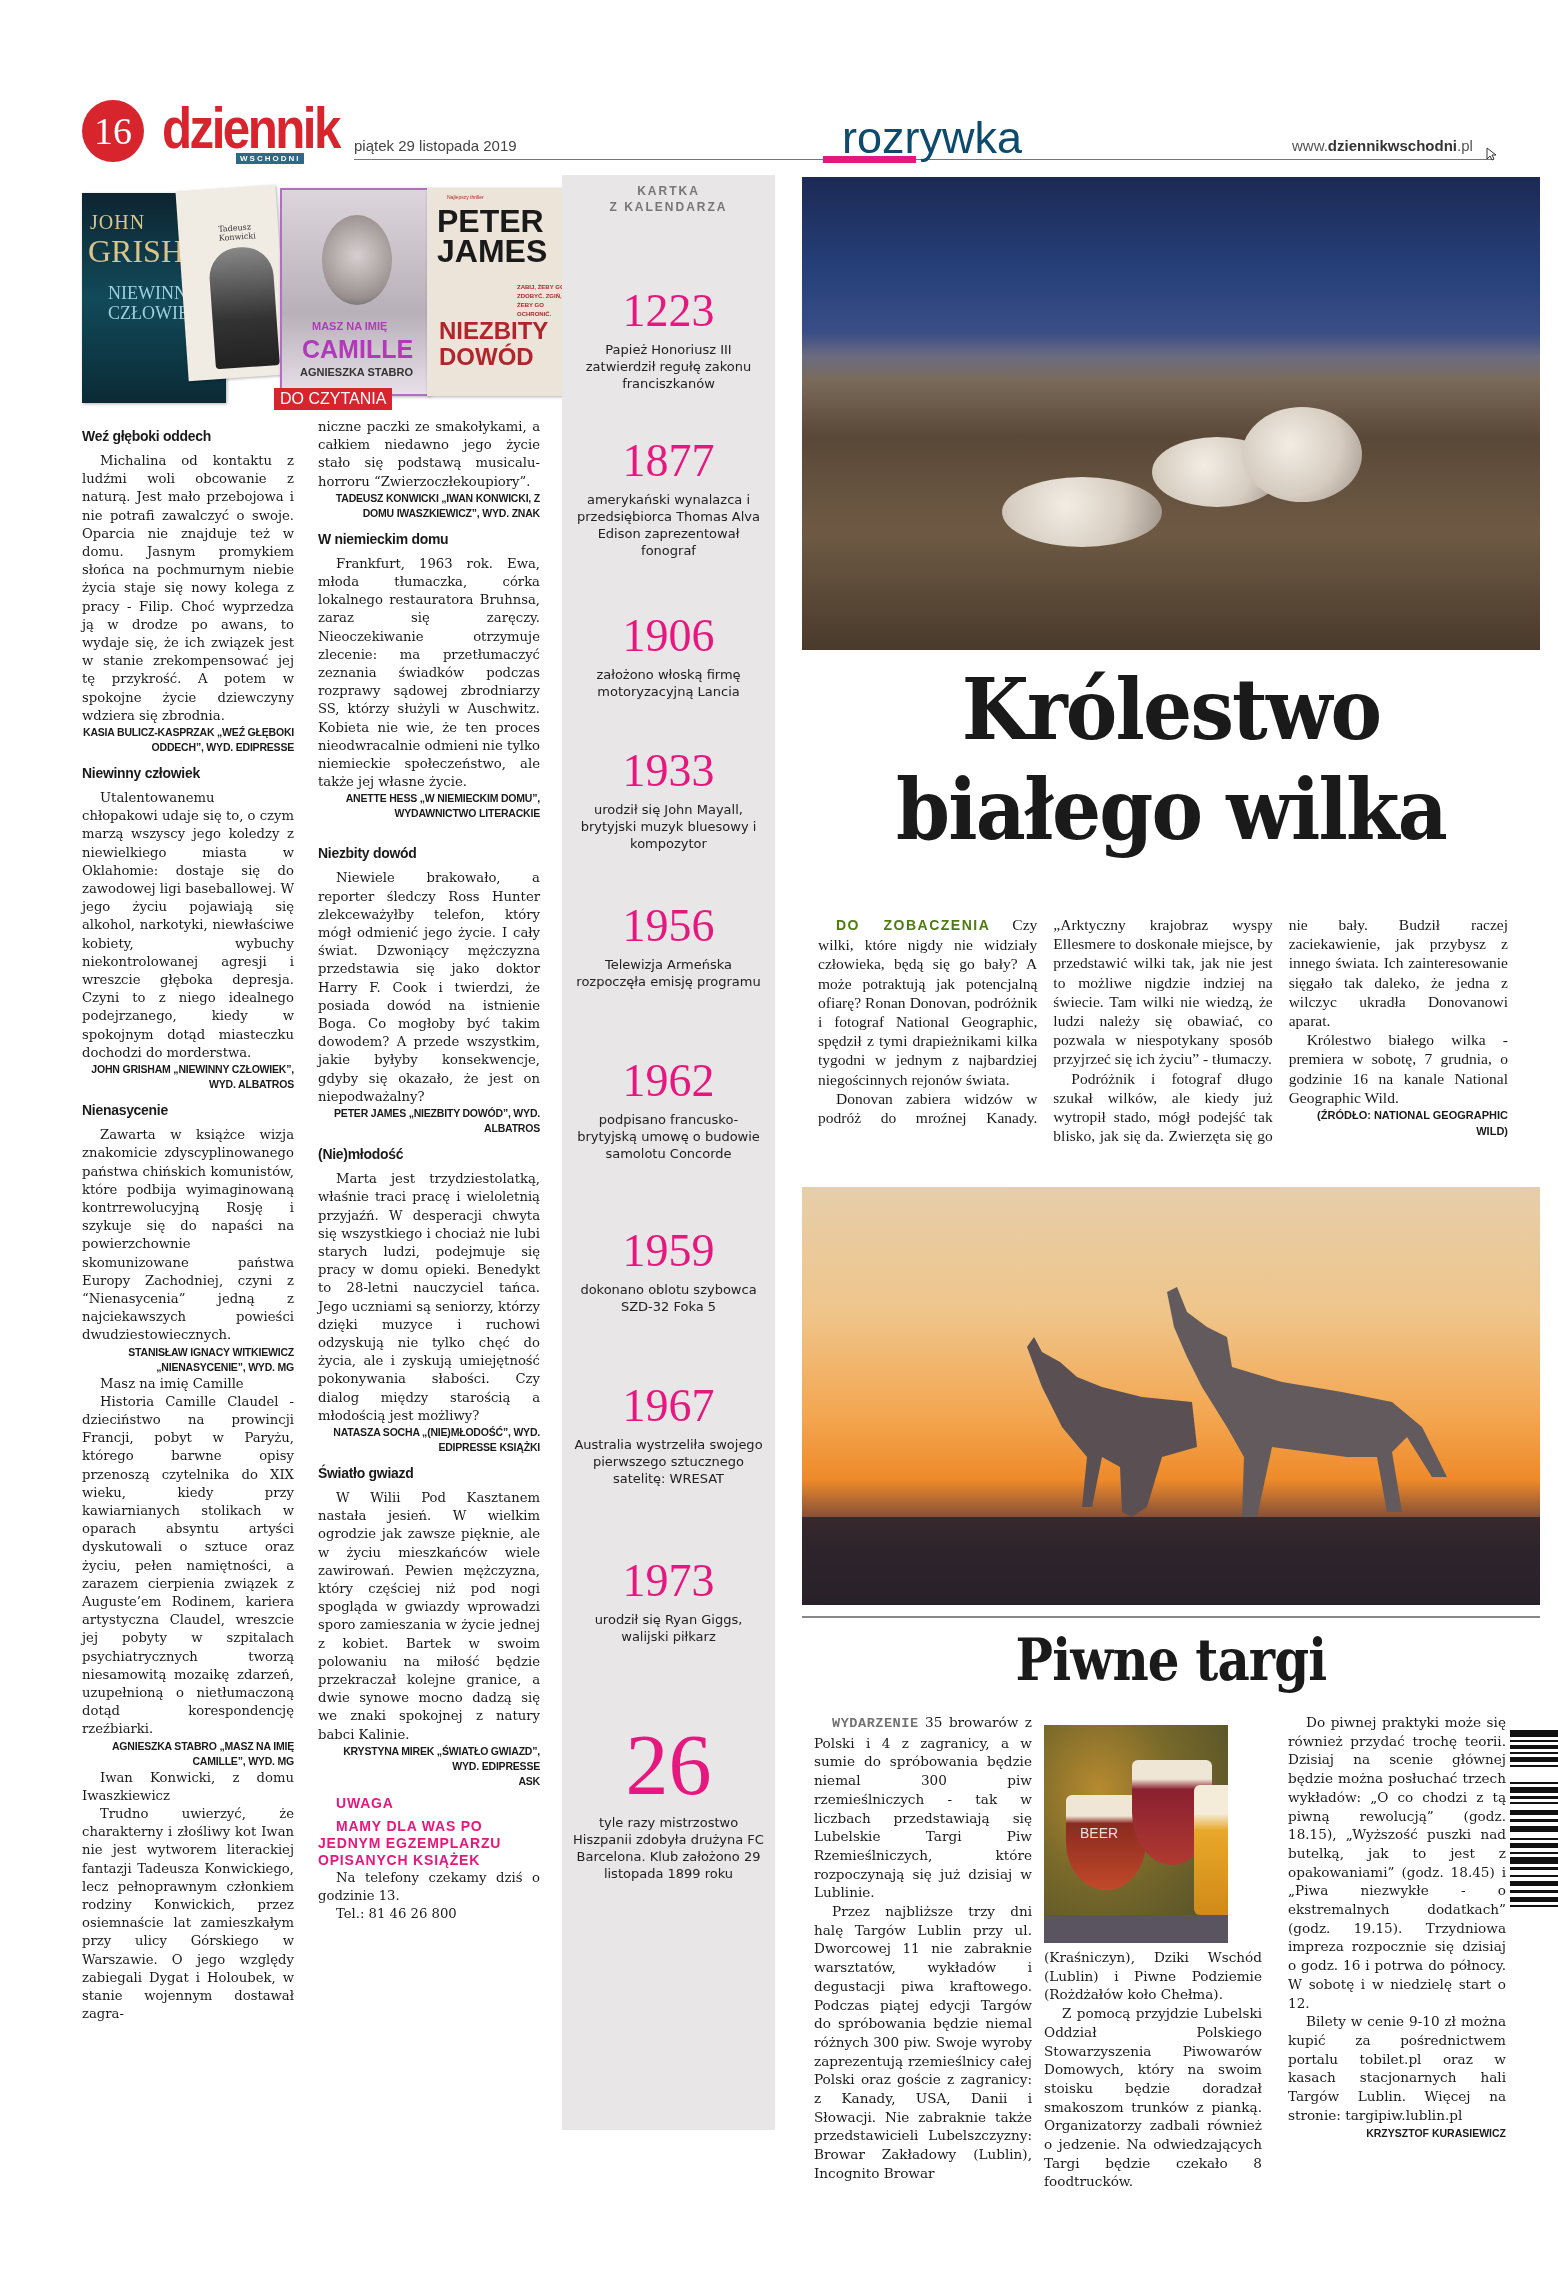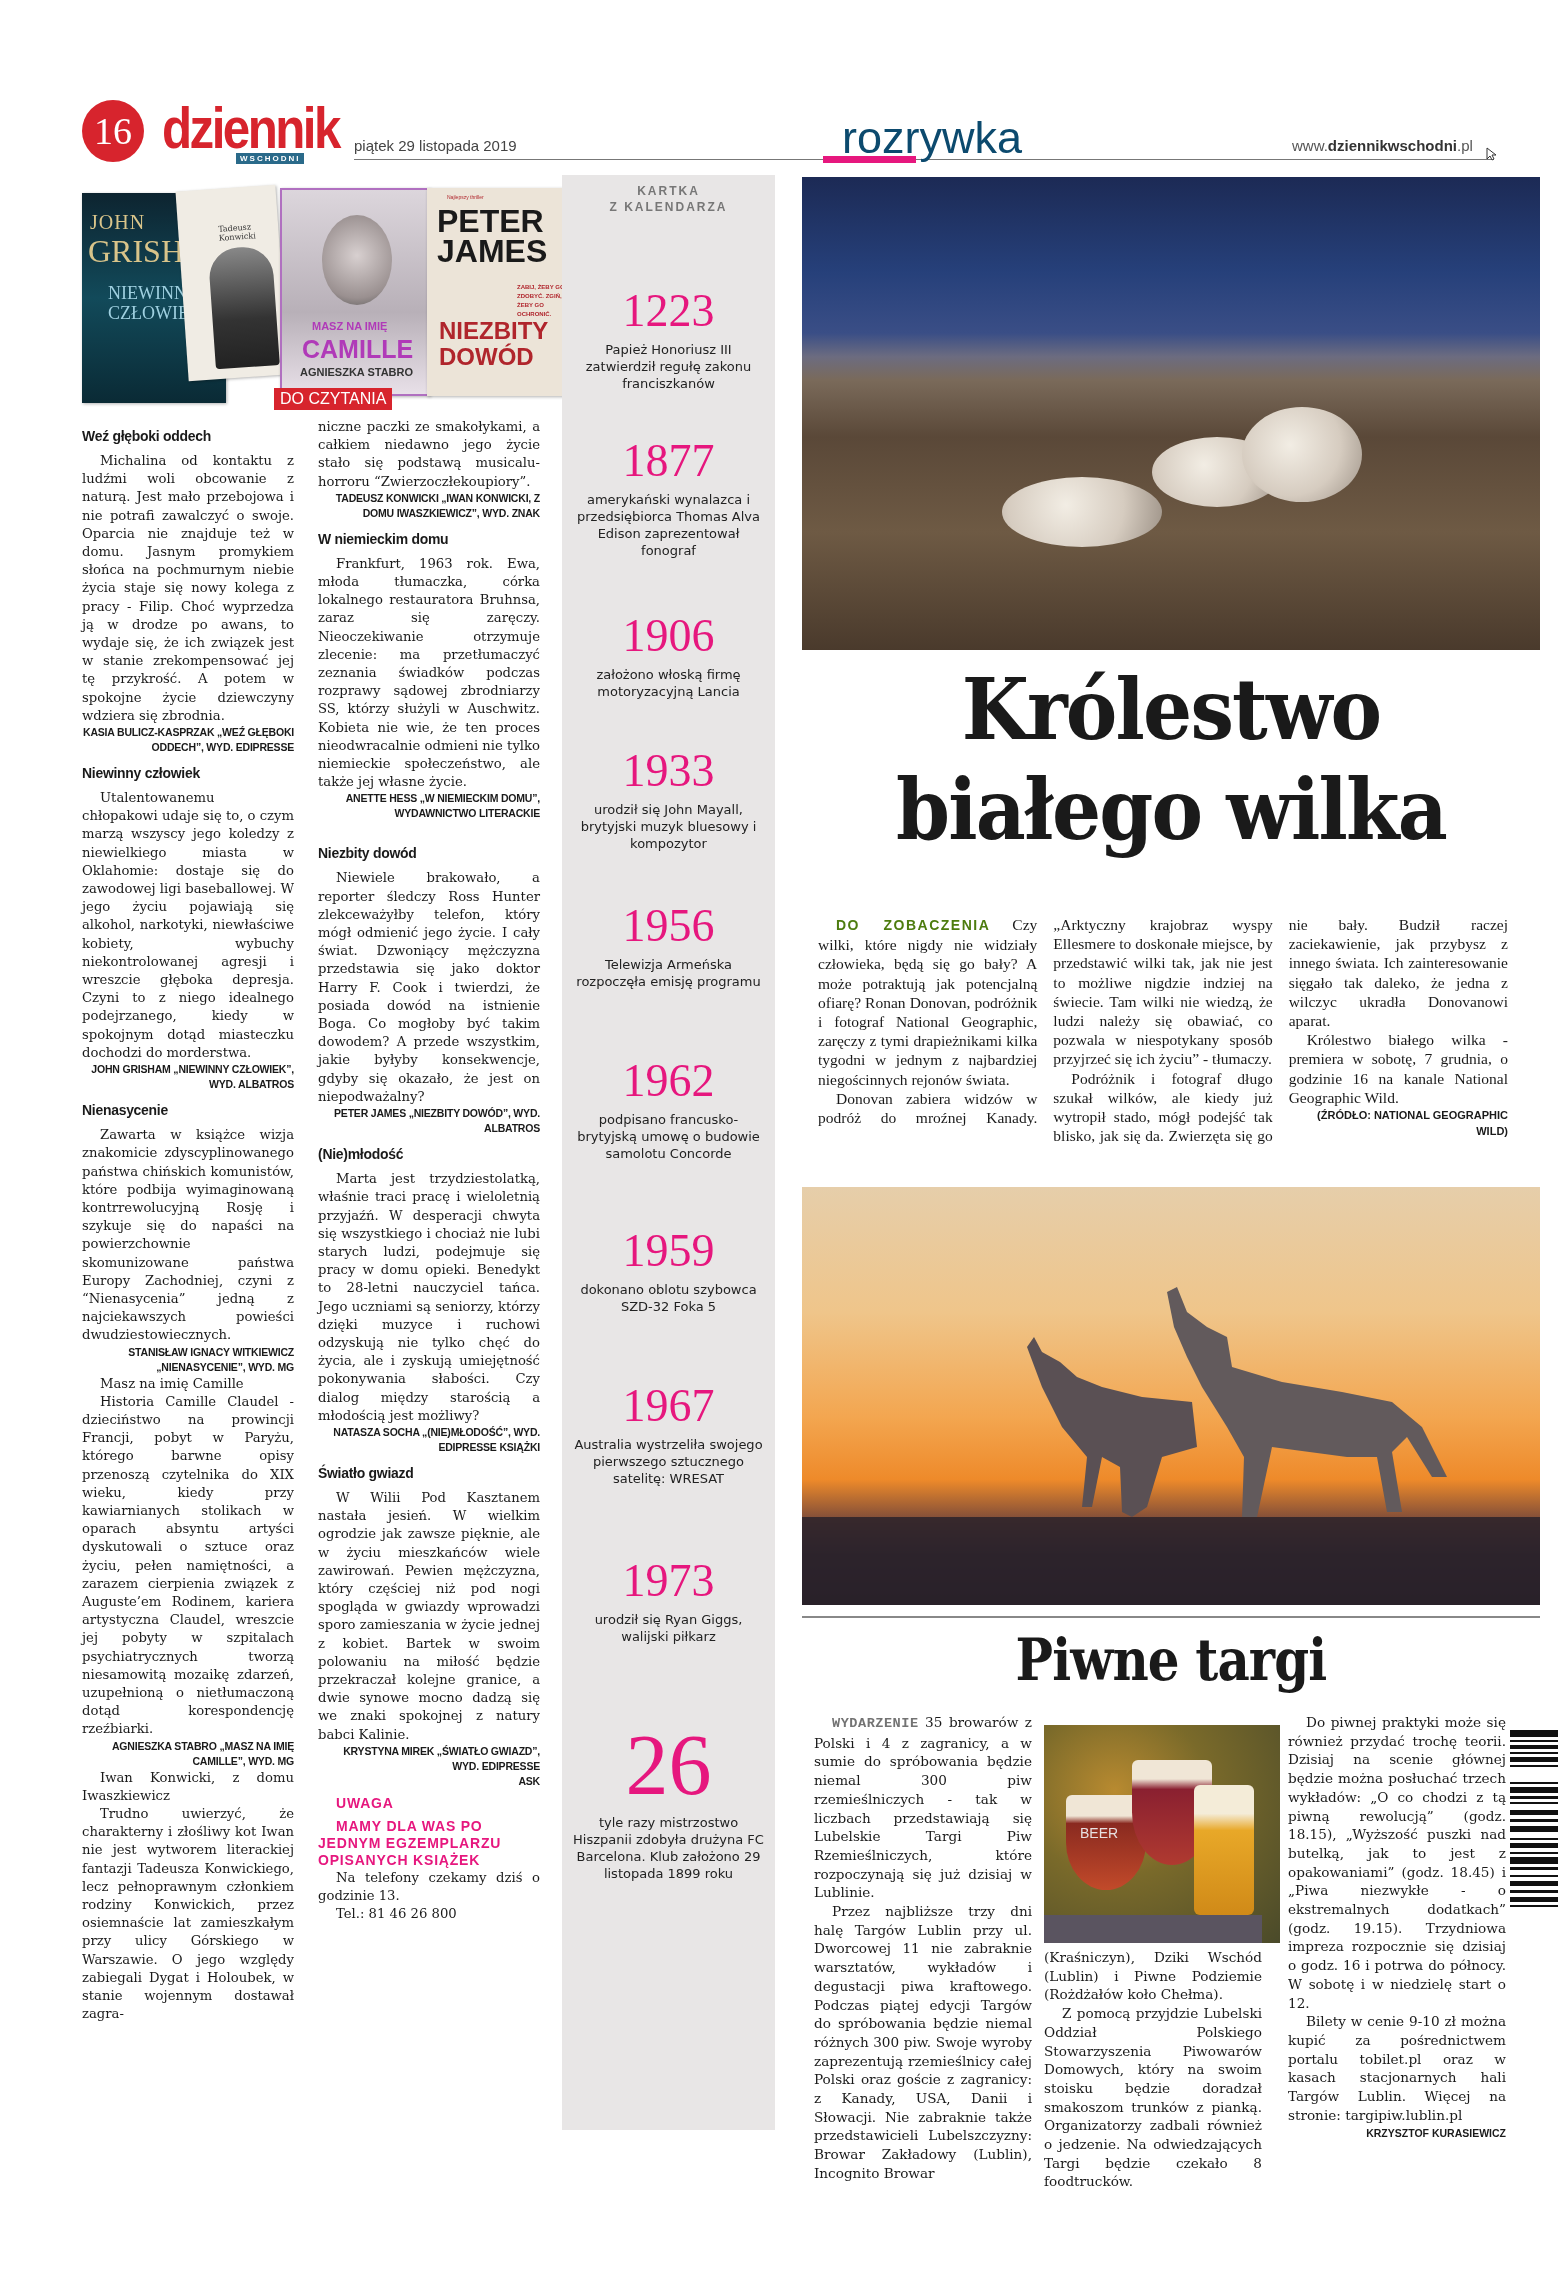--- a/index.html
+++ b/index.html
@@ -74,21 +74,21 @@
     background: linear-gradient(180deg, #e6ceaa 0%, #efc58a 30%, #f3a650 55%, #ee8a2a 70%, #7a4a3a 80%, #3a2c34 88%, #231c24 100%); }
   .rule { left: 802px; top: 1616px; width: 738px; height: 2px; background: #888; }
   .headline-2 { left: 802px; top: 1622px; width: 738px; text-align: center; font-family: "DejaVu Serif", serif; font-weight: bold; font-size: 58px; line-height: 76px; letter-spacing: -1px; transform: scaleX(0.86); }
   .beer-article { font-family: "DejaVu Serif", serif; font-size: 13.6px; line-height: 18.7px; text-align: justify; }
   .beer-article p { text-indent: 18px; }
   .beer-col1 { left: 814px; top: 1713px; width: 218px; }
   .beer-col2 { left: 1044px; top: 1948px; width: 218px; }
   .beer-col3 { left: 1288px; top: 1713px; width: 218px; }
   .lead-red { font-family: Liberation Mono, monospace; font-weight: bold; color: #737373; letter-spacing: 0.5px; }
   .beer-col3 .credit { font-family: "Liberation Sans", sans-serif; font-weight: bold; font-size: 10.5px; text-align: right; }
-  .photo-beer { left: 1044px; top: 1725px; width: 236px; height: 218px; overflow: hidden;
+  .photo-beer { left: 1044px; top: 1725px; width: 184px; height: 218px; overflow: hidden;
     background: radial-gradient(ellipse at 30% 30%, #b88a30 0%, #7a6a2a 40%, #4a4a2a 100%); padding-left: 45px; }
   .glass { position: absolute; border-radius: 6px 6px 50% 50%; }
   .barcode { left: 1510px; top: 1730px; width: 48px; height: 178px; }
 </style>
 </head>
 <body>
 
 <div class="abs page-num">16</div>
 <div class="abs logo">dziennik</div>
 <div class="abs logo-sub">WSCHODNI</div>
@@ -216,21 +216,21 @@
   <div class="wolf" style="left:440px; top:230px; width:120px; height:95px;"></div>
   <div class="wolf" style="left:200px; top:300px; width:160px; height:70px;"></div>
 </div>
 
 <div class="abs headline-1">
   <div>Królestwo</div>
   <div>białego wilka</div>
 </div>
 
 <div class="abs wolf-article">
-  <p><span class="lead-label">DO ZOBACZENIA</span> <span>Czy wilki, które nigdy nie widziały człowieka, będą się go bały? A może potraktują jak potencjalną ofiarę? Ronan Donovan, podróżnik i fotograf National Geographic, zaręczy z tymi drapieżnikami kilka tygodni w jednym z najbardziej niegościnnych rejonów świata.</span></p>
+  <p><span class="lead-label">DO ZOBACZENIA</span> <span>Czy wilki, które nigdy nie widziały człowieka, będą się go bały? A może potraktują jak potencjalną ofiarę? Ronan Donovan, podróżnik i fotograf National Geographic, spędził z tymi drapieżnikami kilka tygodni w jednym z najbardziej niegościnnych rejonów świata.</span></p>
   <p>Donovan zabiera widzów w podróż do mroźnej Kanady. „Arktyczny krajobraz wyspy Ellesmere to doskonałe miejsce, by przedstawić wilki tak, jak nie jest to możliwe nigdzie indziej na świecie. Tam wilki nie wiedzą, że ludzi należy się obawiać, co pozwala w niespotykany sposób przyjrzeć się ich życiu” - tłumaczy.</p>
   <p>Podróżnik i fotograf długo szukał wilków, ale kiedy już wytropił stado, mógł podejść tak blisko, jak się da. Zwierzęta się go nie bały. Budził raczej zaciekawienie, jak przybysz z innego świata. Ich zainteresowanie sięgało tak daleko, że jedna z wilczyc ukradła Donovanowi aparat.</p>
   <p>Królestwo białego wilka - premiera w sobotę, 7 grudnia, o godzinie 16 na kanale National Geographic Wild.</p>
   <div class="credit">(ŹRÓDŁO: NATIONAL GEOGRAPHIC WILD)</div>
 </div>
 
 <div class="abs photo-wolves-howl">
   <svg width="738" height="418" viewBox="0 0 738 418">
     <path d="M225 160 L232 150 L240 165 L258 175 L275 190 L300 200 L340 210 L390 215 L395 260 L360 270 L345 320 L330 330 L320 325 L318 280 L300 270 L290 320 L280 320 L285 270 L260 240 L240 200 Z" fill="#5a5054"></path>
     <path d="M365 105 L375 100 L385 125 L405 140 L425 150 L430 180 L480 195 L540 205 L590 215 L620 240 L645 290 L630 290 L605 250 L590 265 L600 325 L585 325 L575 270 L545 270 L470 260 L455 330 L440 330 L442 270 L425 240 L400 200 L385 170 L372 140 Z" fill="#625a5c"></path>

